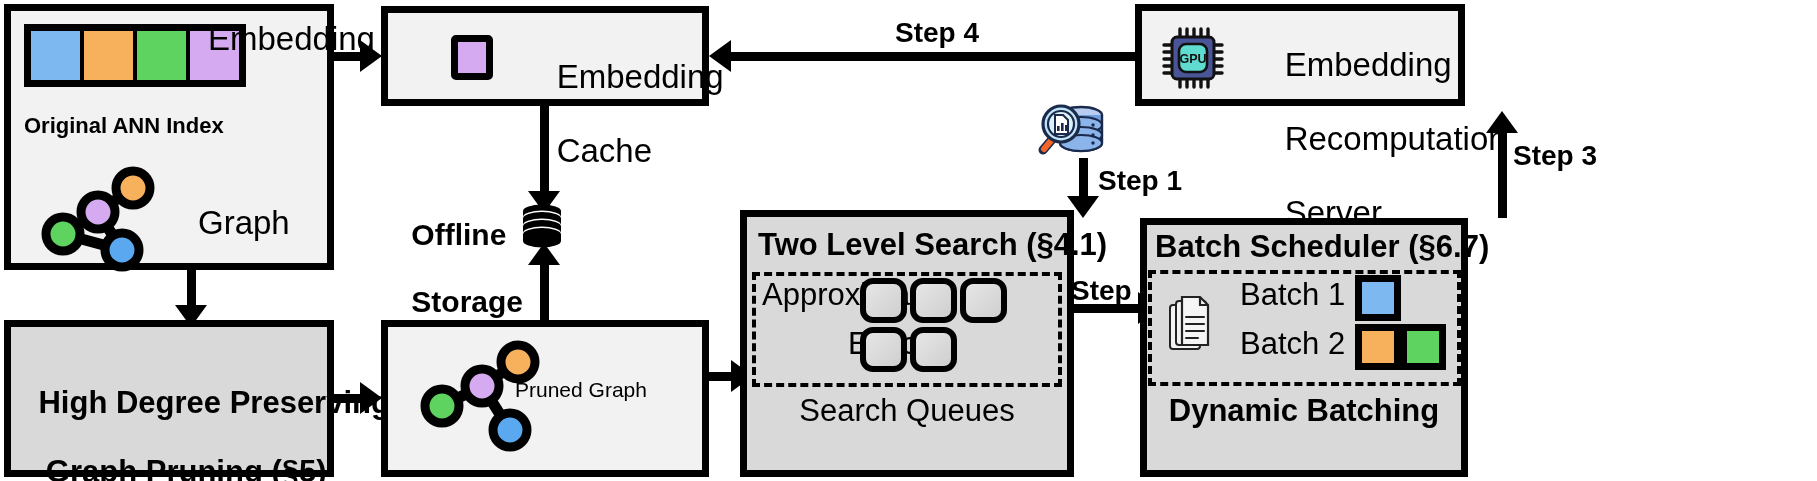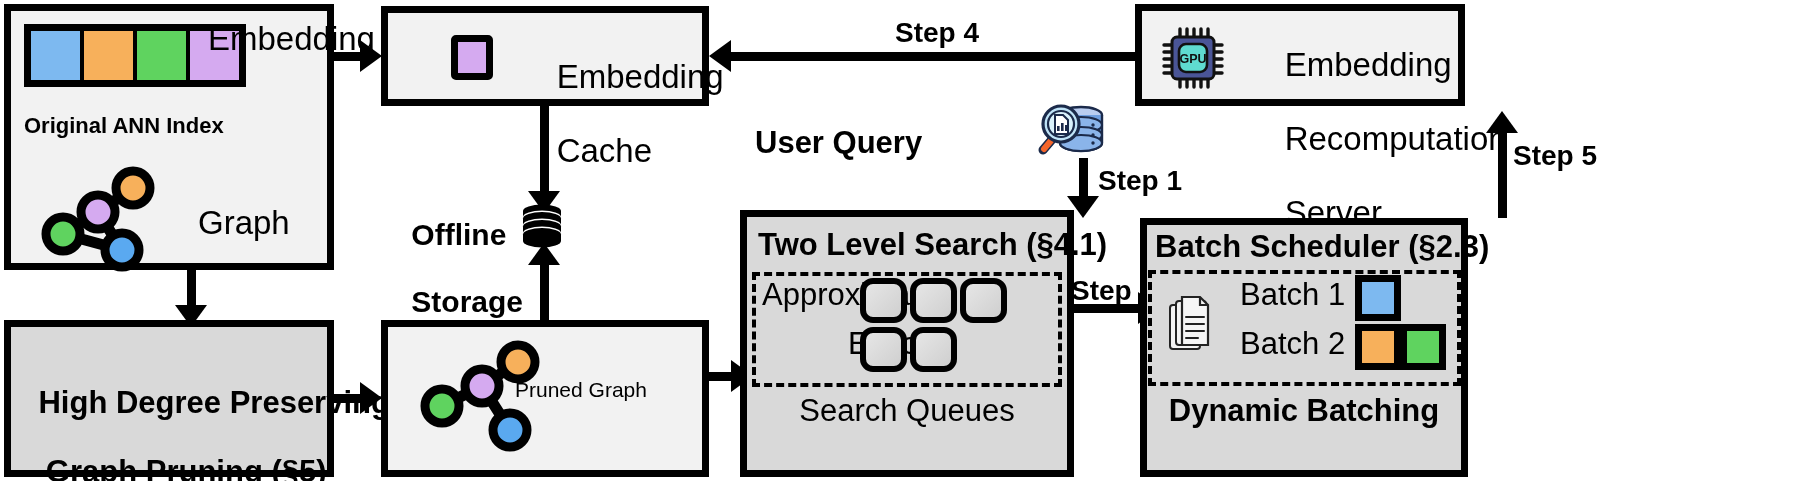--- a/index.html
+++ b/index.html
@@ -153,23 +153,22 @@
   </div>
 
   <div class="lbl" style="left:1248px;top:10px;font-size:33px;">
     <span>Embedding</span><br>
     <span>Recomputation</span><br>
     <span>Server</span>
   </div>
 
   <div class="vline" style="left:1498px;top:130px;height:88px;"></div>
   <div class="arrowU" style="left:1486px;top:111px;"></div>
-  <div class="lbl bold" style="left:1513px;top:140px;font-size:28px;">Step 5</div>
-
-  <div class="lbl bold" style="left:755px;top:126px;font-size:31px;">User Query</div>
+  <div class="lbl bold" style="left:1513px;top:140px;font-size:28px;">Step 3</div>
+
 
   <div class="gwrap" style="left:1038px;top:100px;">
     <svg width="68" height="62" viewBox="0 0 68 62">
 
       <g>
         <ellipse cx="43" cy="15" rx="21" ry="8" fill="#b9cdf0" stroke="#1b2a4a" stroke-width="2.4"></ellipse>
         <path d="M22 15 v28 a21 8 0 0 0 42 0 v-28" fill="#6f9fe0" stroke="#1b2a4a" stroke-width="2.4"></path>
         <ellipse cx="43" cy="25" rx="21" ry="8" fill="#8ab4ea" stroke="#1b2a4a" stroke-width="2.2"></ellipse>
         <ellipse cx="43" cy="35" rx="21" ry="8" fill="#8ab4ea" stroke="#1b2a4a" stroke-width="2.2"></ellipse>
         <ellipse cx="43" cy="43" rx="21" ry="8" fill="#8ab4ea" stroke="#1b2a4a" stroke-width="2.2"></ellipse>
@@ -245,21 +244,21 @@
   </div>
 
   <div class="lbl ctr" style="left:740px;top:394px;width:334px;font-size:31px;">Search Queues</div>
 
   <div class="hline" style="left:1074px;top:304px;width:68px;"></div>
   <div class="arrowR" style="left:1138px;top:292px;"></div>
   <div class="lbl bold" style="left:1071px;top:275px;font-size:28px;">Step 2</div>
 
   <div class="box shaded" style="left:1140px;top:218px;width:328px;height:259px;"></div>
 
-  <div class="lbl bold" style="left:1155px;top:230px;font-size:31px;">Batch Scheduler (§2.3)</div>
+  <div class="lbl bold" style="left:1155px;top:230px;font-size:31px;">Batch Scheduler (§6.7)</div>
 
   <div class="dashbox" style="left:1148px;top:270px;width:313px;height:116px;"></div>
 
   <div class="gwrap" style="left:1168px;top:295px;">
     <svg width="48" height="62" viewBox="0 0 48 62">
       <rect x="2" y="10" width="30" height="44" rx="3" fill="#f2f2f2" stroke="#222" stroke-width="2"></rect>
       <rect x="8" y="6" width="30" height="44" rx="3" fill="#f2f2f2" stroke="#222" stroke-width="2"></rect>
       <path d="M14 2 h18 l8 8 v40 h-26 z" fill="#f5f5f5" stroke="#222" stroke-width="2.2"></path>
       <path d="M32 2 v8 h8" fill="none" stroke="#222" stroke-width="2.2"></path>
       <g stroke="#222" stroke-width="2" stroke-linecap="round">

